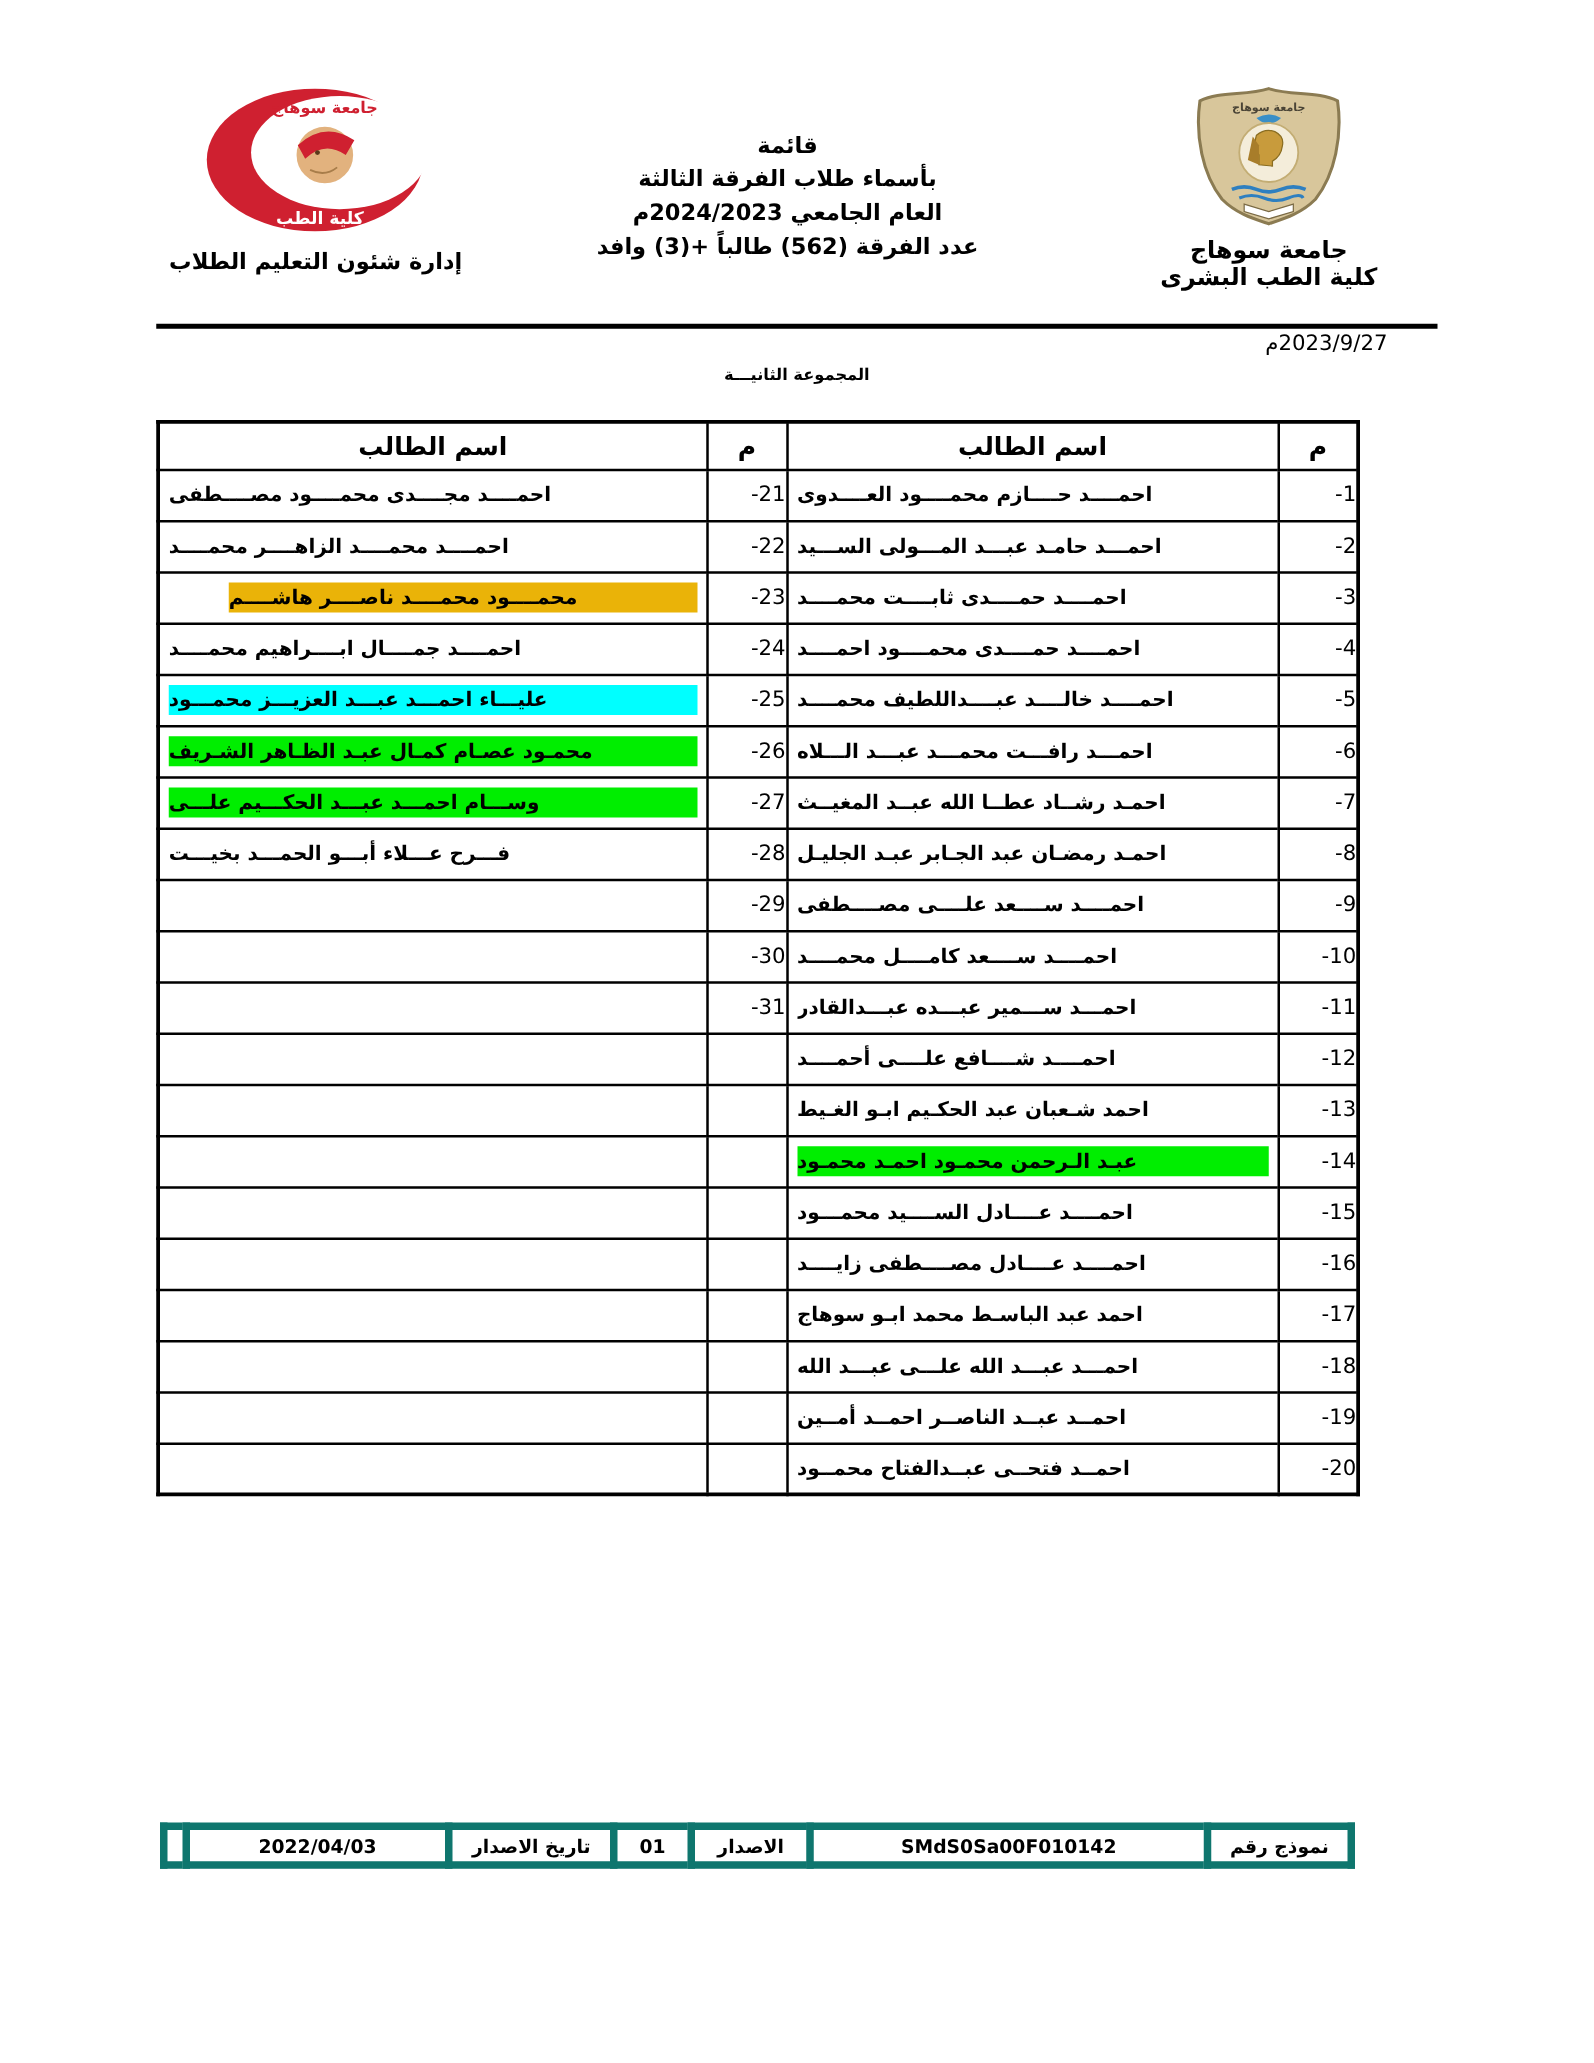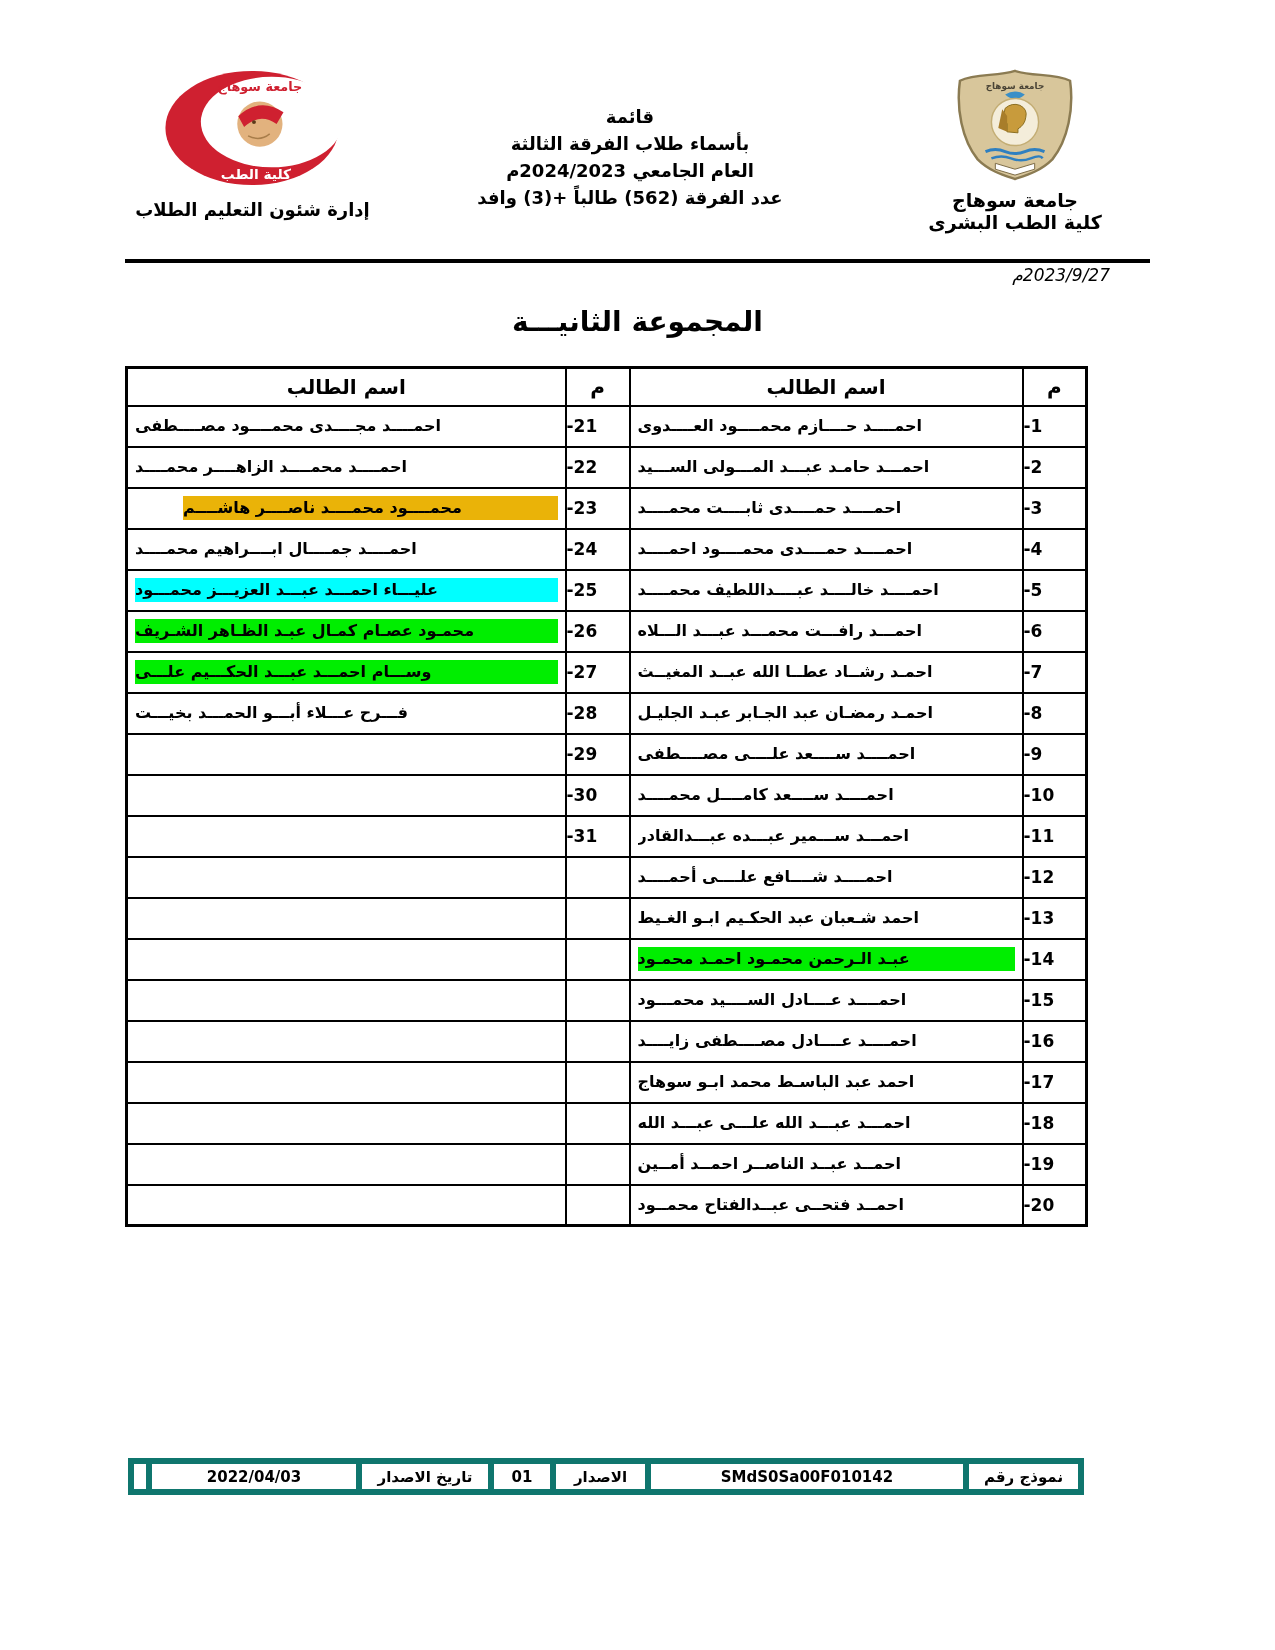--- a/index.html
+++ b/index.html
@@ -17,30 +17,30 @@
   .header { display:flex; justify-content:space-between; align-items:flex-start; min-height:192px; }
   .university-block { width:270px; text-align:center; padding-top:10px; }
   .university-block .uni-name { font-size:19px; font-weight:bold; margin-top:4px; }
   .university-block .fac-name { font-size:19px; font-weight:bold; }
   .title-block { flex:1; text-align:center; padding-top:48px; }
   .title-block div { font-size:18px; font-weight:bold; line-height:27px; }
   .faculty-block { width:255px; text-align:center; padding-top:12px; }
   .faculty-block .dept { font-size:18px; font-weight:bold; margin-top:6px; white-space:nowrap; }
 
   .divider { height:4px; background:#000; margin-top:12px; }
-  .doc-date { text-align:right; padding:2px 40px 0 0; font-size:17px;font-style:italic; }
-
-  .group-title { text-align:center; font-size:28px; font-weight:bold; margin-top:20px; }
+  .doc-date { text-align:right; padding:2px 40px 0 0; font-size:17px; }
+
+  .group-title { text-align:center; font-size:13px; font-weight:bold; margin-top:8px; }
 
   
   table.main { border-collapse:collapse; border:3px solid #000; width:960px; margin:28px 62px 0 0; table-layout:fixed; }
   table.main th, table.main td { border:2px solid #000; vertical-align:middle; }
   table.main th { height:38px; font-size:20px; font-weight:bold; text-align:center; }
   table.main td { height:41px; }
-  td.num { font-size:17px; font-weight:bold; text-align:left; }
+  td.num { font-size:17px; font-weight:normal; text-align:right; }
   td.name { font-size:16px; font-weight:bold; text-align:left; padding:0 7px; }
   td.name span { display:block; white-space:nowrap; overflow:hidden; line-height:1.45; }
 
   
   table.footerbar { position:absolute; top:1458px; left:128px; border-collapse:collapse; border:2px solid #000; table-layout:fixed; }
   table.footerbar td { border:6px solid #0f766e; height:31px; font-size:15px; font-weight:bold; text-align:center; vertical-align:middle; }
   .ltrcell { direction:ltr; }
 
   svg text { font-family:"DejaVu Sans", sans-serif; }
 </style>

